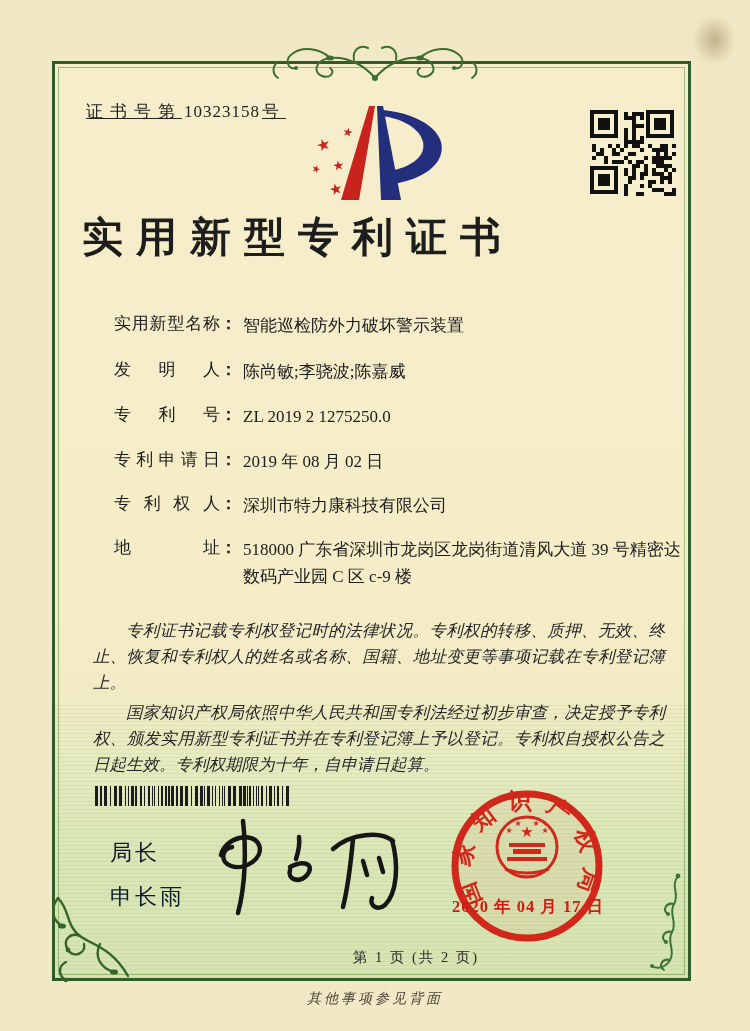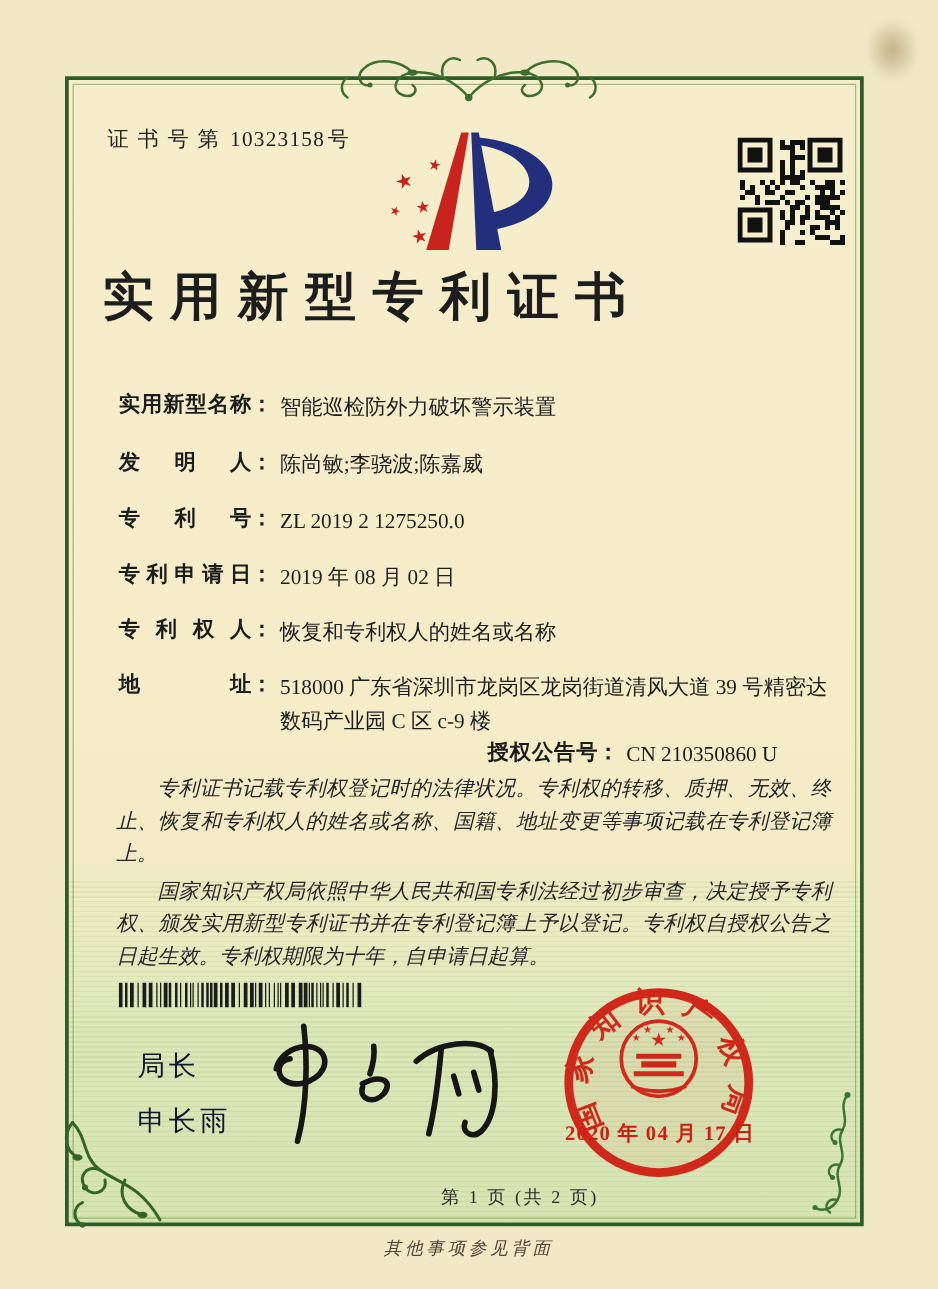--- a/index.html
+++ b/index.html
@@ -13,31 +13,31 @@
   .frame-inner{position:absolute;left:3px;top:3px;right:3px;bottom:3px;
     border:1px solid rgba(110,150,70,.6);pointer-events:none;}
   .guilloche{position:absolute;left:0;right:0;top:640px;bottom:0;
     background:repeating-linear-gradient(0deg,rgba(110,150,80,.10) 0 1px,transparent 1px 4px);
     pointer-events:none;}
   .stain{position:absolute;left:692px;top:14px;width:44px;height:52px;border-radius:50%;
     background:radial-gradient(ellipse at center,rgba(120,88,40,.38),rgba(120,88,40,0) 70%);
     filter:blur(2px);}
   
   .cert-no{position:absolute;left:86px;top:100px;font-size:17px;color:#222;}
-  .cert-no .zh{letter-spacing:7px;}
+  .cert-no .zh{letter-spacing:7px;text-decoration:underline;}
   .cert-no .num{letter-spacing:1px;margin:0 2px;}
   .logo{position:absolute;left:295px;top:100px;width:160px;height:105px;}
   .qr{position:absolute;left:590px;top:110px;width:88px;height:88px;background:#f6efcd;}
   .title{position:absolute;left:0;top:210px;width:596px;text-align:center;
     font-size:41px;font-weight:700;color:#1d1d1d;letter-spacing:13px;}
   
   .fields{position:absolute;left:95px;top:312px;width:580px;font-size:17px;color:#1c1c1c;}
   .frow{position:absolute;left:0;white-space:nowrap;}
-  .flabel{display:inline-block;width:106px;font-weight:700;
-    text-align:justify;text-align-last:justify;vertical-align:top;}
+  .flabel{display:inline-block;width:106px;font-weight:400;
+    text-align:justify;text-align-last:justify;vertical-align:top;margin-left:19px;}
   .colon{font-weight:600;margin-right:6px;}
   .fvalue{display:inline-block;max-width:452px;white-space:normal;
     vertical-align:top;line-height:27px;}
   .col2{position:absolute;left:280px;top:0;white-space:nowrap;}
   .col2 .flabel{width:88px;}
   
   .body-text{position:absolute;left:93px;top:618px;width:572px;font-size:16.5px;
     line-height:26px;color:#252525;font-style:italic;text-align:justify;}
   .body-text p{margin:0 0 4px 0;text-indent:2em;}
   
@@ -270,29 +270,26 @@
   <div class="frow" style="top:46px;">
     <span class="flabel">发明人</span><span class="colon">：</span><span class="fvalue">陈尚敏;李骁波;陈嘉威</span>
   </div>
   <div class="frow" style="top:91px;">
     <span class="flabel">专利号</span><span class="colon">：</span><span class="fvalue">ZL 2019 2 1275250.0</span>
   </div>
   <div class="frow" style="top:136px;">
     <span class="flabel">专利申请日</span><span class="colon">：</span><span class="fvalue">2019 年 08 月 02 日</span>
   </div>
   <div class="frow" style="top:180px;">
-    <span class="flabel">专利权人</span><span class="colon">：</span><span class="fvalue">恢复和专利权人的姓名或名称</span>
+    <span class="flabel">专利权人</span><span class="colon">：</span><span class="fvalue">深圳市特力康科技有限公司</span>
   </div>
   <div class="frow" style="top:224px;">
     <span class="flabel">地址</span><span class="colon">：</span><span class="fvalue">518000 广东省深圳市龙岗区龙岗街道清风大道 39 号精密达数码产业园 C 区 c-9 楼</span>
   </div>
   <div class="frow" style="top:278px;">
-    <span class="col2" style="left:295px;">
-      <span class="flabel">授权公告号</span><span class="colon">：</span><span class="fvalue">CN 210350860 U</span>
-    </span>
   </div>
 </div>
 
 <div class="body-text">
   <p>专利证书记载专利权登记时的法律状况。专利权的转移、质押、无效、终止、恢复和专利权人的姓名或名称、国籍、地址变更等事项记载在专利登记簿上。</p>
   <p>国家知识产权局依照中华人民共和国专利法经过初步审查，决定授予专利权、颁发实用新型专利证书并在专利登记簿上予以登记。专利权自授权公告之日起生效。专利权期限为十年，自申请日起算。</p>
 </div>
 
 <svg class="barcode" id="barcode" viewBox="0 0 196 20">
     <rect x="0" y="0" width="3" height="20" fill="#1c1c1c"></rect>

